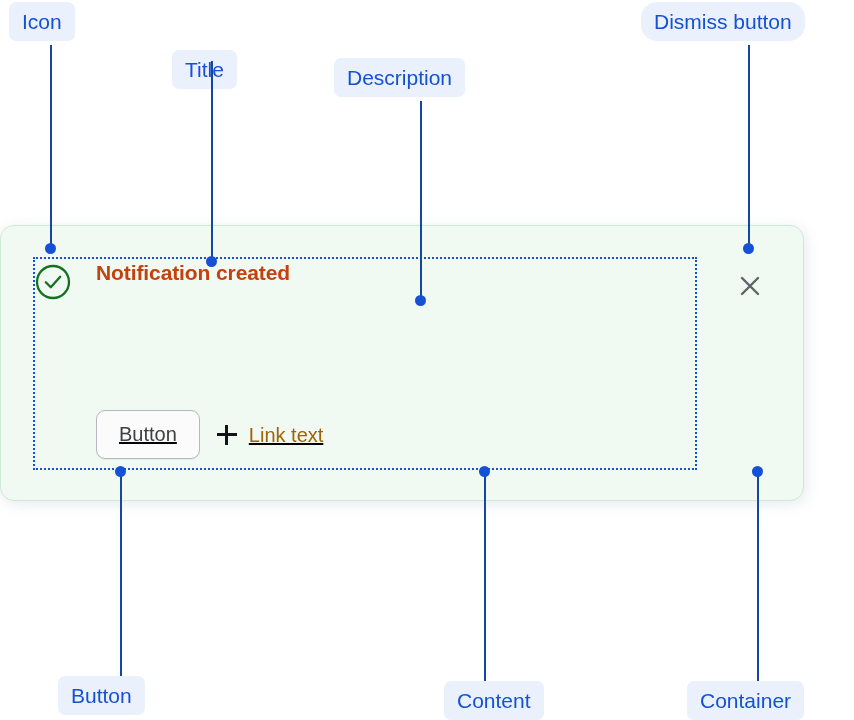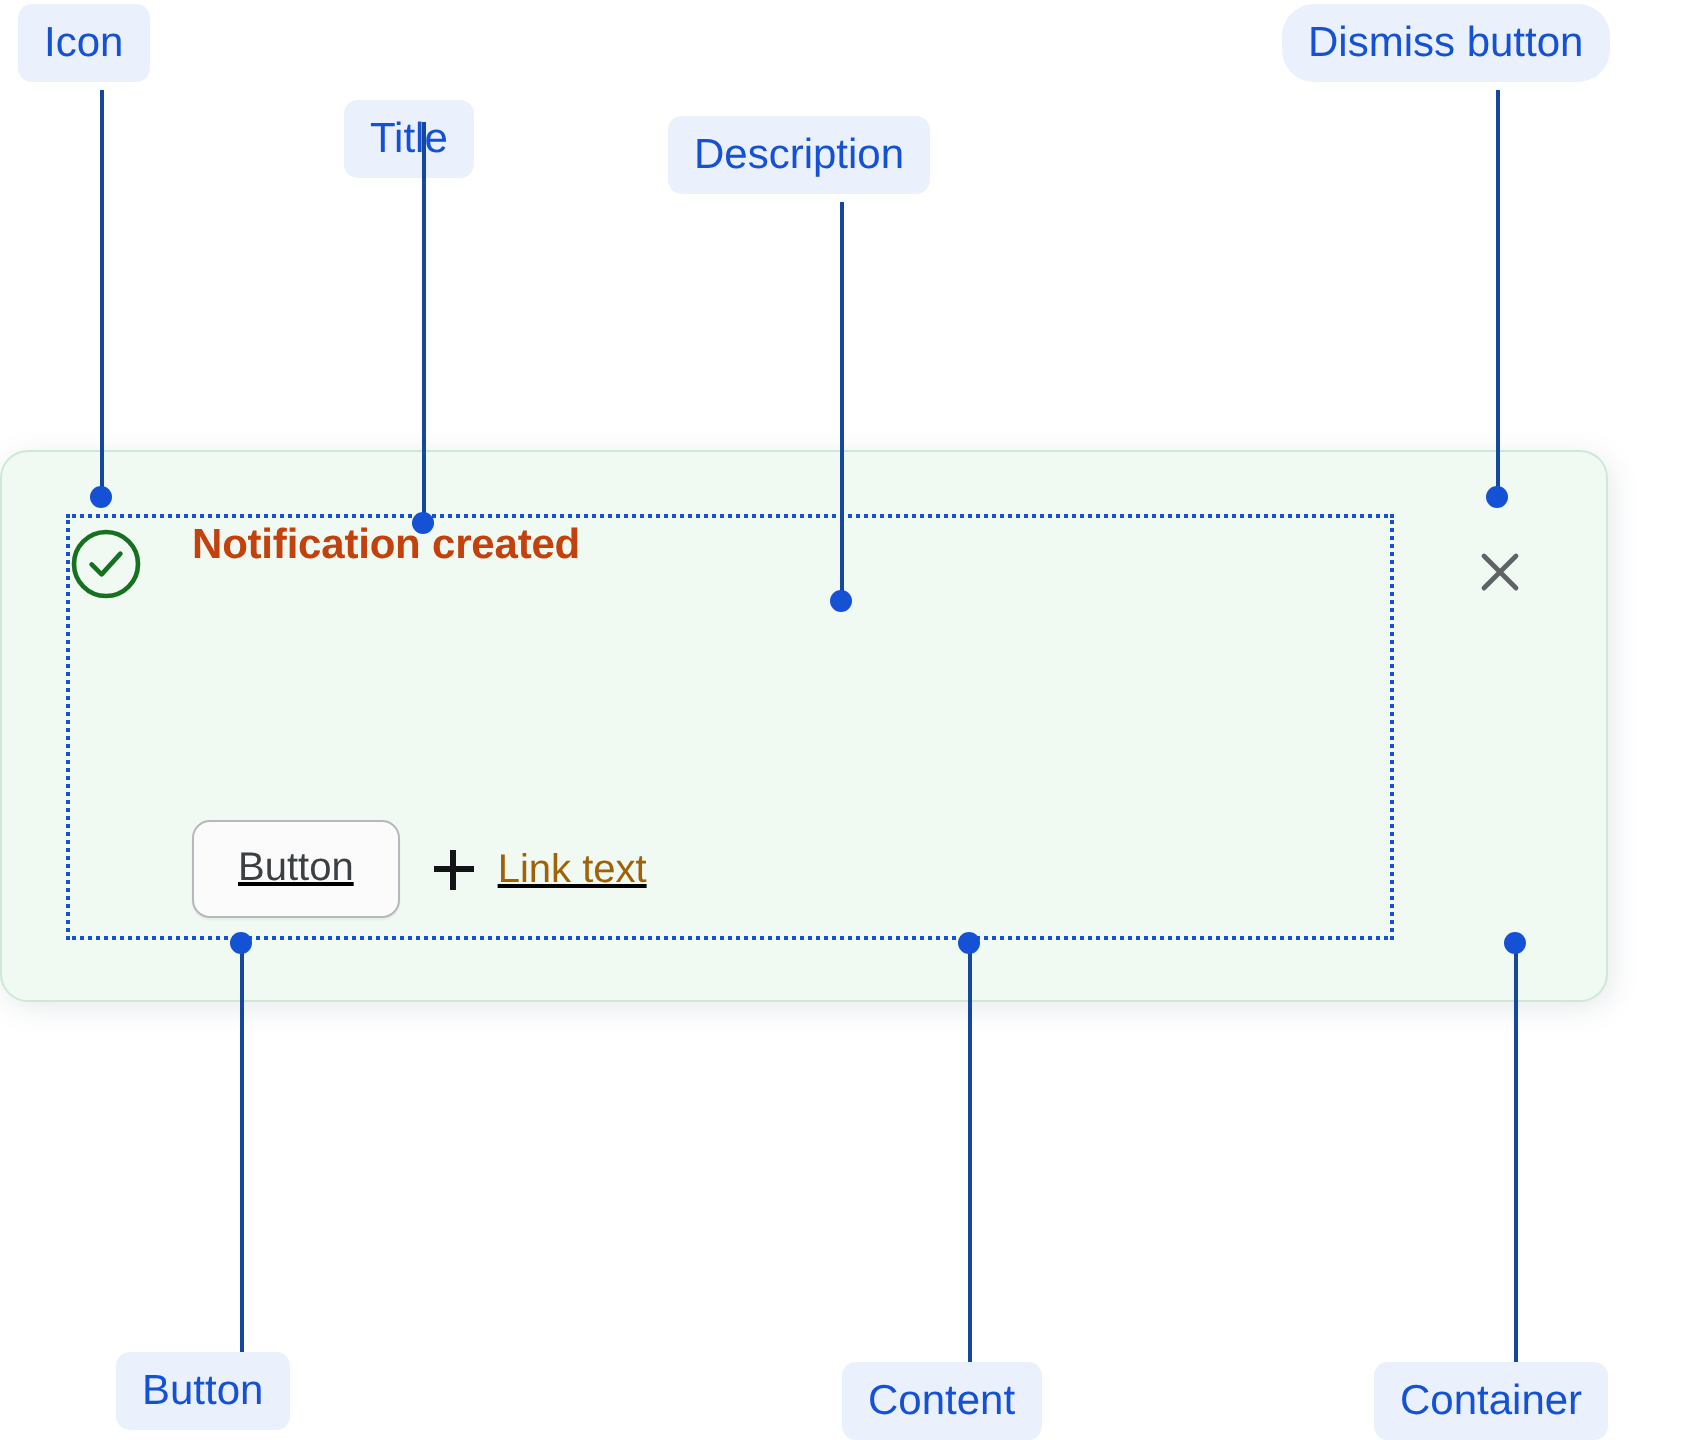--- a/index.html
+++ b/index.html
@@ -147,21 +147,21 @@
     border-radius: 50%;
     background: #1451d4;
   }
 
   
   #pill-icon        { left: 9px;   top: 2px;  }
   #pill-title       { left: 172px; top: 18px; margin-top: 32px; }
   #pill-description { left: 334px; top: 58px; }
   #pill-dismiss     { left: 641px; top: 2px; border-radius: 16px;  }
   #pill-actions     { left: 58px;  top: 676px;}
-  #pill-content     { left: 421px; top: 681px;}
+  #pill-content     { left: 444px; top: 681px;}
   #pill-container   { left: 687px; top: 681px;}
 
   #lead-icon        { left: 50px;  top: 45px;  height: 203px; }
   #lead-title       { left: 211px; top: 61px;  height: 196px; }
   #lead-description { left: 420px; top: 101px; height: 199px; }
   #lead-dismiss     { left: 748px; top: 45px;  height: 203px; }
   #lead-actions     { left: 120px; top: 471px; height: 205px; }
   #lead-content     { left: 484px; top: 471px; height: 210px; }
   #lead-container   { left: 757px; top: 471px; height: 210px; }
 

